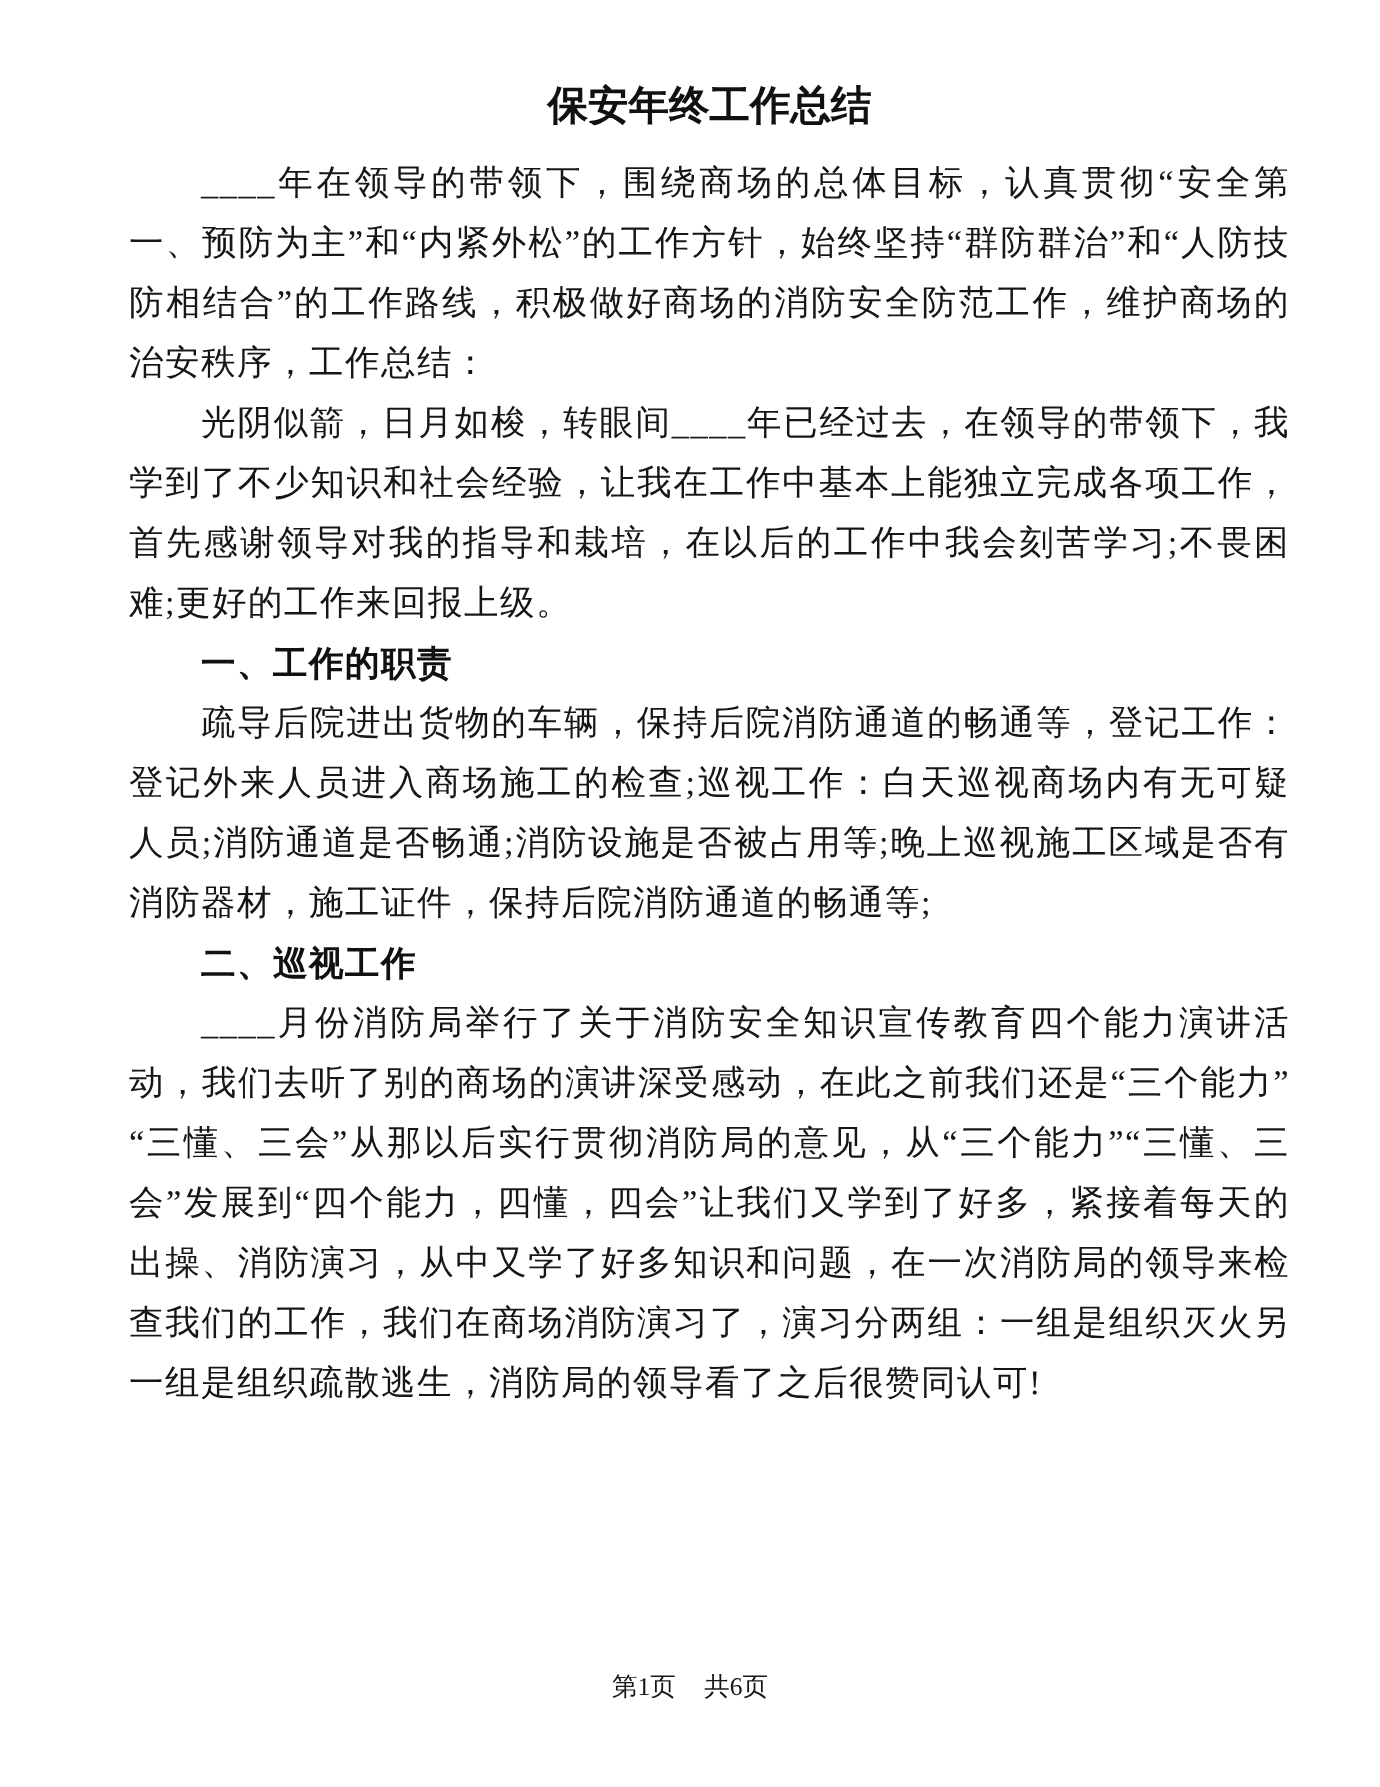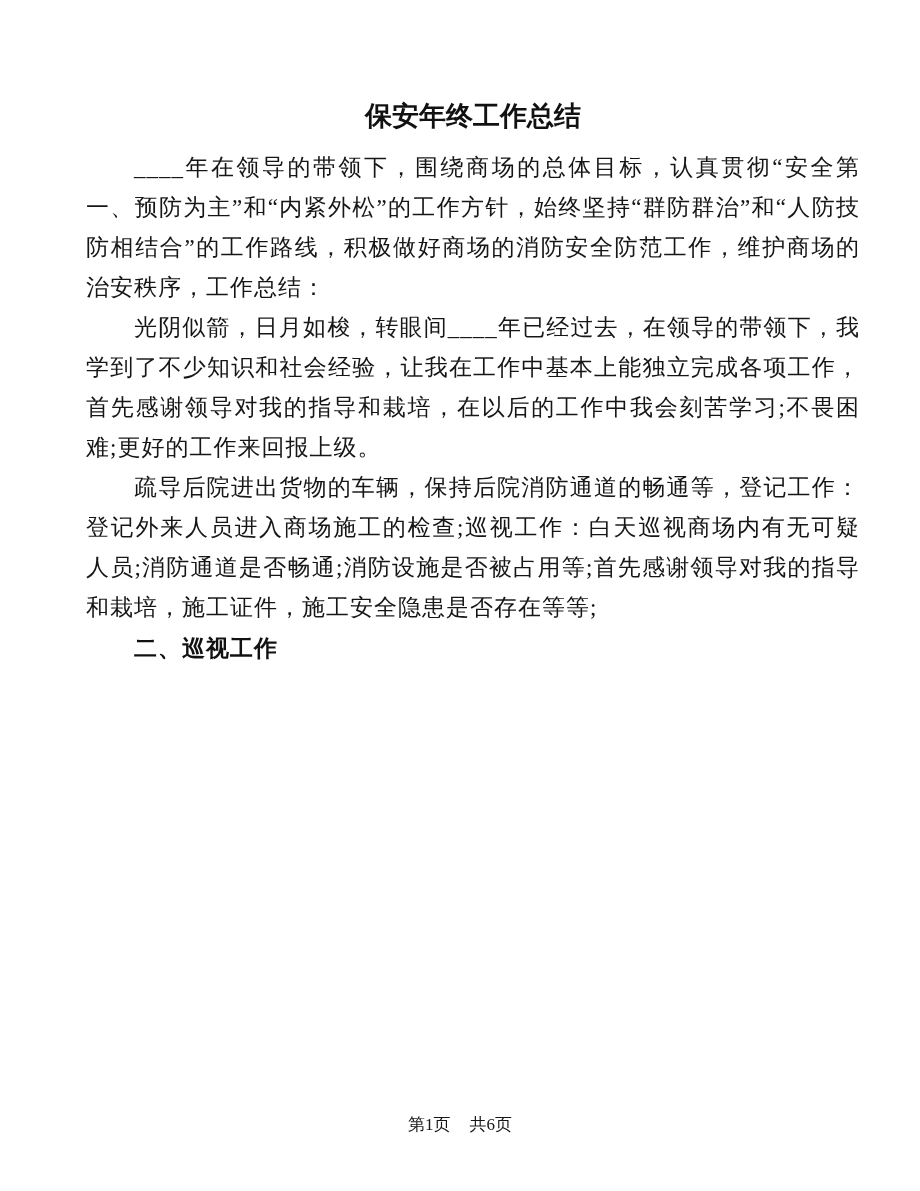--- a/index.html
+++ b/index.html
@@ -9,21 +9,21 @@
   }
   .page {
     position: relative;
     width: 920px;
     height: 1191px;
     background: #ffffff;
     overflow: hidden;
     color: #161616;
   }
   .content {
-    padding: 94px 60px 0 86px;
+    padding: 48px 60px 0 86px;
   }
   .doc-title {
     margin: 0 0 10px 0;
     font-family: "Liberation Sans", sans-serif;
     font-weight: bold;
     font-size: 27px;
     line-height: 44px;
     text-align: center;
     color: #111111;
   }
@@ -65,23 +65,25 @@
 <body>
 
 <div class="page">
   <div class="content">
     <h1 class="doc-title">保安年终工作总结</h1>
 
     <p class="para">____年在领导的带领下，围绕商场的总体目标，认真贯彻“安全第一、预防为主”和“内紧外松”的工作方针，始终坚持“群防群治”和“人防技防相结合”的工作路线，积极做好商场的消防安全防范工作，维护商场的治安秩序，工作总结：</p>
 
     <p class="para">光阴似箭，日月如梭，转眼间____年已经过去，在领导的带领下，我学到了不少知识和社会经验，让我在工作中基本上能独立完成各项工作，首先感谢领导对我的指导和栽培，在以后的工作中我会刻苦学习;不畏困难;更好的工作来回报上级。</p>
 
+    <p class="heading">一、工作的职责</p>
 
-    <p class="para">疏导后院进出货物的车辆，保持后院消防通道的畅通等，登记工作：登记外来人员进入商场施工的检查;巡视工作：白天巡视商场内有无可疑人员;消防通道是否畅通;消防设施是否被占用等;首先感谢领导对我的指导和栽培，施工证件，施工安全隐患是否存在等等;</p>
+    <p class="para">疏导后院进出货物的车辆，保持后院消防通道的畅通等，登记工作：登记外来人员进入商场施工的检查;巡视工作：白天巡视商场内有无可疑人员;消防通道是否畅通;消防设施是否被占用等;晚上巡视施工区域是否有消防器材，施工证件，保持后院消防通道的畅通等;</p>
 
     <p class="heading">二、巡视工作</p>
 
+    <p class="para">____月份消防局举行了关于消防安全知识宣传教育四个能力演讲活动，我们去听了别的商场的演讲深受感动，在此之前我们还是“三个能力”“三懂、三会”从那以后实行贯彻消防局的意见，从“三个能力”“三懂、三会”发展到“四个能力，四懂，四会”让我们又学到了好多，紧接着每天的出操、消防演习，从中又学了好多知识和问题，在一次消防局的领导来检查我们的工作，我们在商场消防演习了，演习分两组：一组是组织灭火另一组是组织疏散逃生，消防局的领导看了之后很赞同认可!</p>
   </div>
 
   <div class="footer">
     <span>第1页</span><span class="total">共6页</span>
   </div>
 </div>
 
 </body></html>

